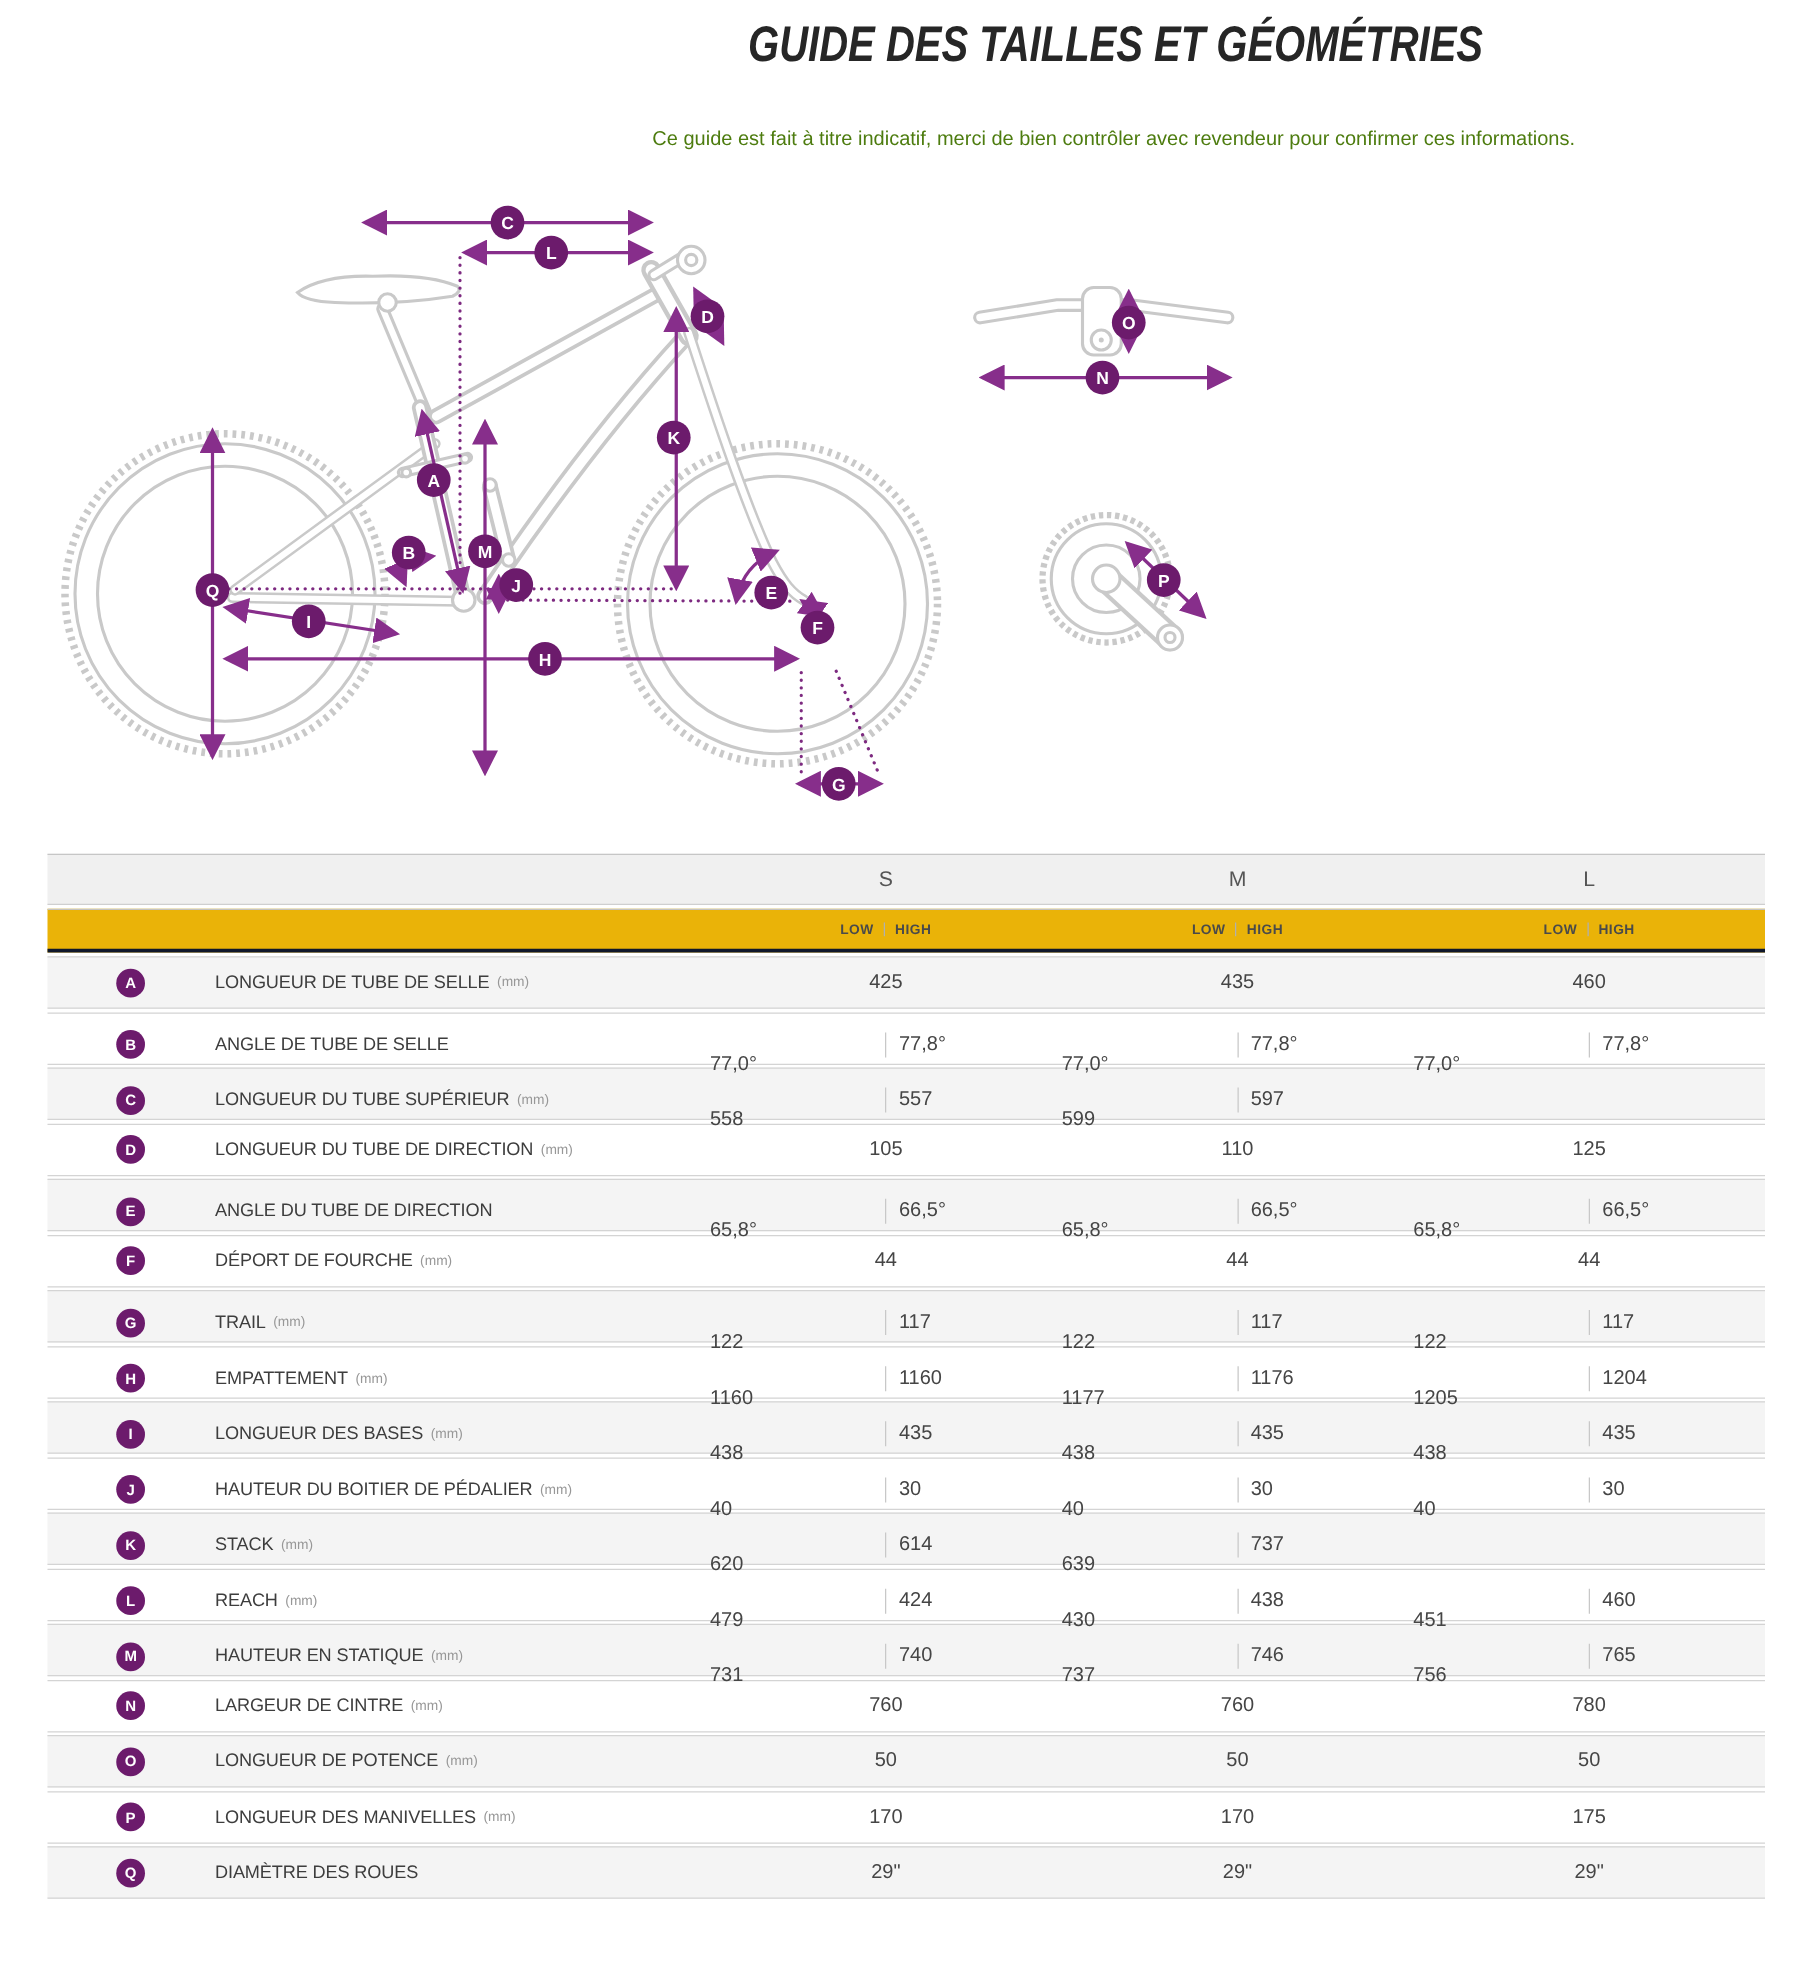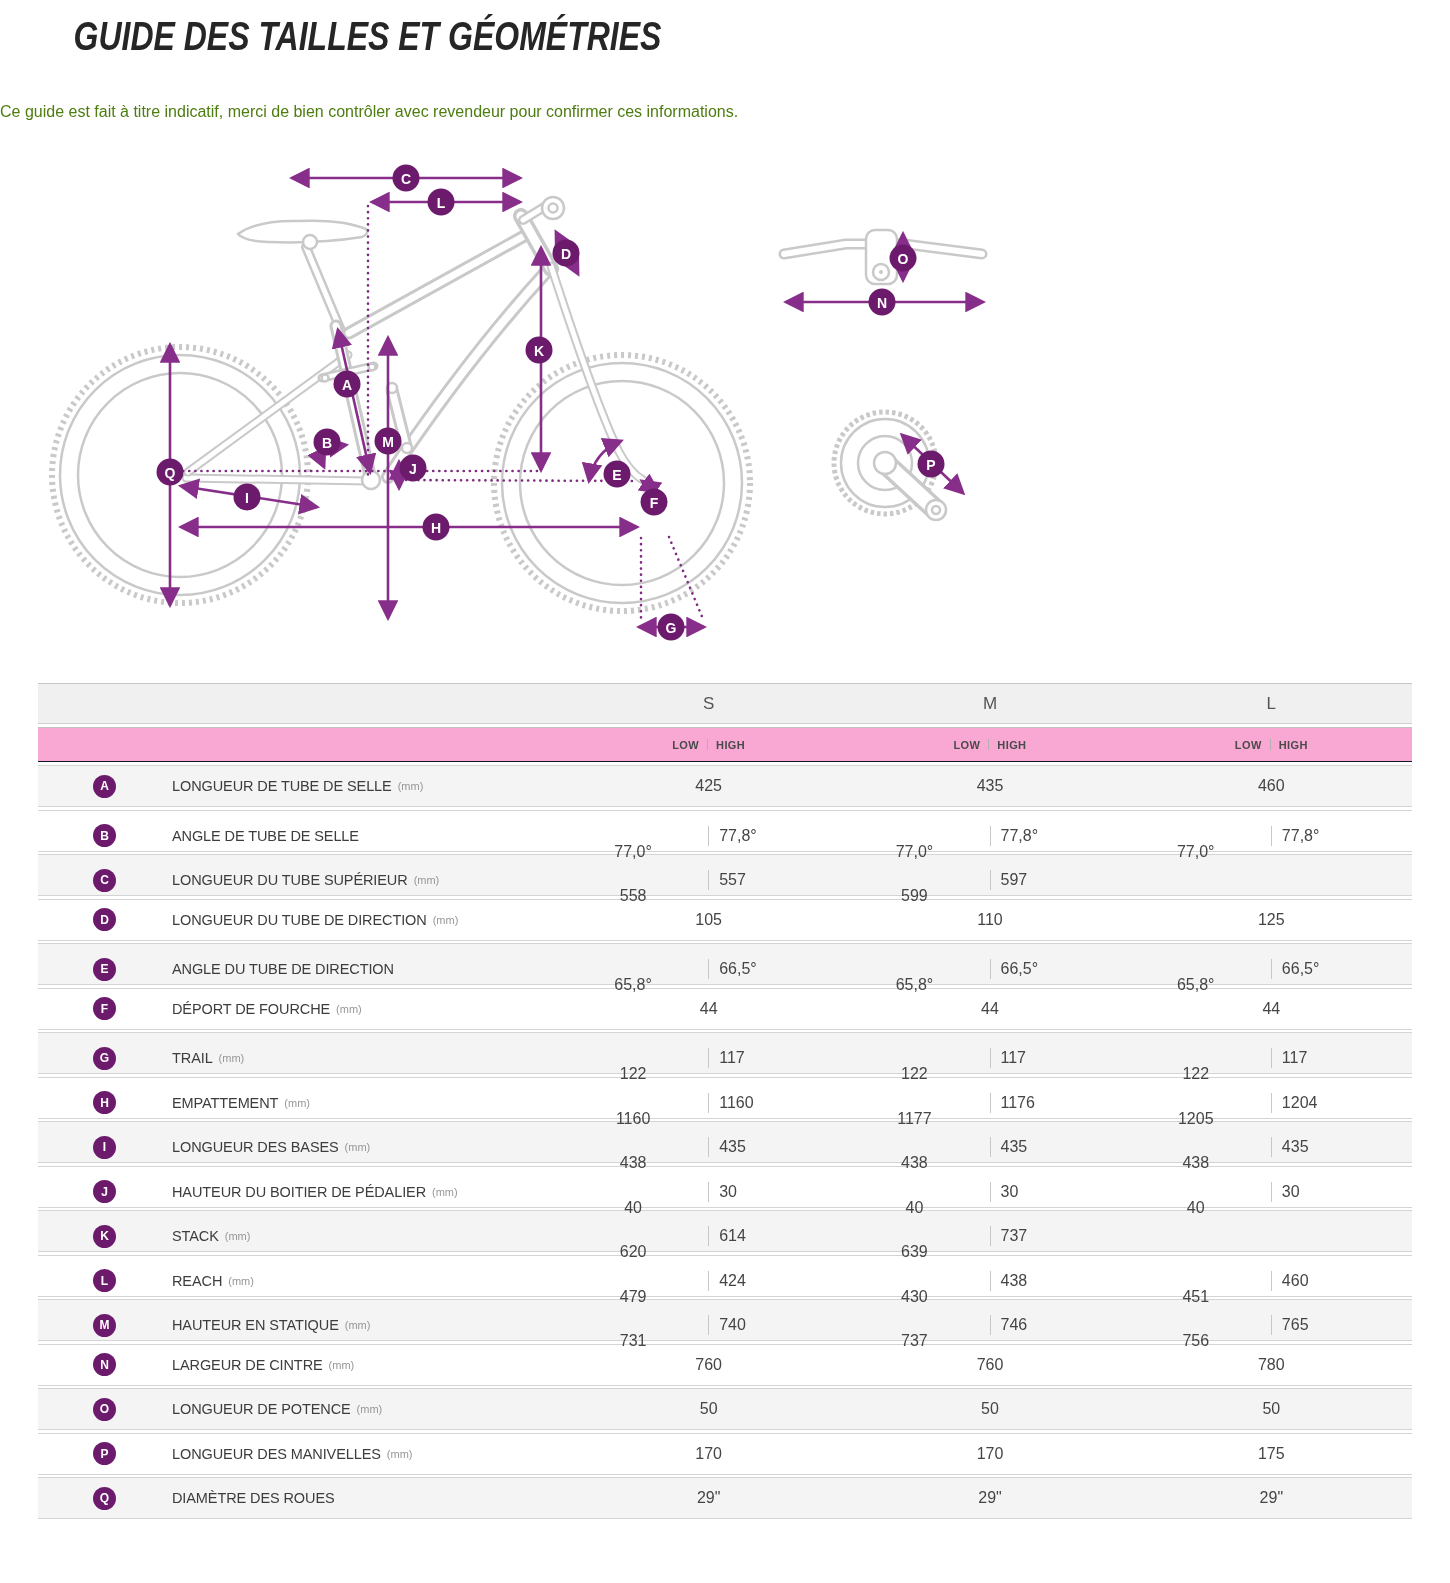--- a/index.html
+++ b/index.html
@@ -1,51 +1,51 @@
 <!DOCTYPE html>
 <html><head>
 <meta charset="utf-8">
 <style>
   html,body{margin:0;padding:0;}
   body{
     width:1450px;height:1583px;position:relative;background:#ffffff;
     font-family:"Liberation Sans","DejaVu Sans",sans-serif;overflow:hidden;
   }
   
-  .page-header{position:absolute;top:0;left:0;width:1260px;text-align:left;}
+  .page-header{position:absolute;top:0;left:0;width:1260px;text-align:right;}
   .title{margin:14px 0 0;font-size:40px;font-weight:bold;font-style:italic;color:#262626;}
   .title .cond{display:inline-block;transform:scaleX(0.8);transform-origin:center;letter-spacing:0;}
   .subtitle{margin:44px 0 0;font-size:16px;color:#4d7c0f;}
   
   .diagram{position:absolute;top:150px;left:0;width:1450px;height:530px;}
   .diagram svg{position:absolute;top:0;left:0;}
   .to{stroke:#c9c9c9;fill:none;}
   .ti{stroke:#ffffff;fill:none;}
   .badge{border-radius:50%;background:#6c1b6c;color:#fff;font-weight:bold;
          display:flex;align-items:center;justify-content:center;}
   .badge.dg{position:absolute;width:27px;height:27px;font-size:14px;transform:translate(-50%,-50%);z-index:3;}
   
   .geo-table{position:absolute;top:683px;left:38px;width:1374px;}
   .thead,.trow{display:grid;grid-template-columns:530px 1fr 1fr 1fr;box-sizing:border-box;}
   .thead.sizes{background:#f0f0f0;border-top:1px solid #c6c6c6;border-bottom:1px solid #cfcfcf;
                margin-bottom:3px;height:41px;}
-  .thead.lowhigh{background:#f9a8d4;border-top:1px solid #c2c2c2;border-bottom:1px solid #0f172a;
+  .thead.lowhigh{background:#eab308;border-top:1px solid #c2c2c2;border-bottom:3px solid #0f172a;
                margin-bottom:3px;height:35px;}
   .trow{border-top:1px solid #d4d4d4;border-bottom:1px solid #d4d4d4;margin-bottom:2.5px;height:42px;background:#fff;}
   #table-rows .trow:nth-child(odd){background:#f4f4f4;}
   .cell{display:flex;align-items:center;}
   .val-cell{justify-content:center;}
   .size-h{font-size:17px;color:#555;}
   .lh-label{font-size:11px;font-weight:bold;color:#4a4a4a;letter-spacing:.4px;}
   .label-cell{padding-left:55px;}
   .badge.tb{width:23px;height:23px;font-size:12px;flex:0 0 23px;margin-right:56px;}
   .rlabel{font-size:14.5px;font-weight:normal;color:#3d3d3d;letter-spacing:-0.1px;}
   .unit{font-size:11px;color:#979797;margin-left:6px;}
   .v{font-size:16px;color:#454545;}
-  .v.lo{flex:1;text-align:center;margin-top:32px;}
+  .v.lo{flex:1;text-align:left;margin-top:32px;}
   .v.hi{flex:1;text-align:left;}
   .vsep{display:inline-block;width:1px;height:20px;background:#c8c8c8;margin:0 10px;}
   .vsep.lhsep{height:11px;margin:0 8px;background:#b0b0b0;}
 </style>
 </head>
 <body>
 
 <header class="page-header">
   <h1 class="title"><span class="cond">GUIDE DES TAILLES ET GÉOMÉTRIES</span></h1>
   <p class="subtitle">Ce guide est fait à titre indicatif, merci de bien contrôler avec revendeur pour confirmer ces informations.</p>

